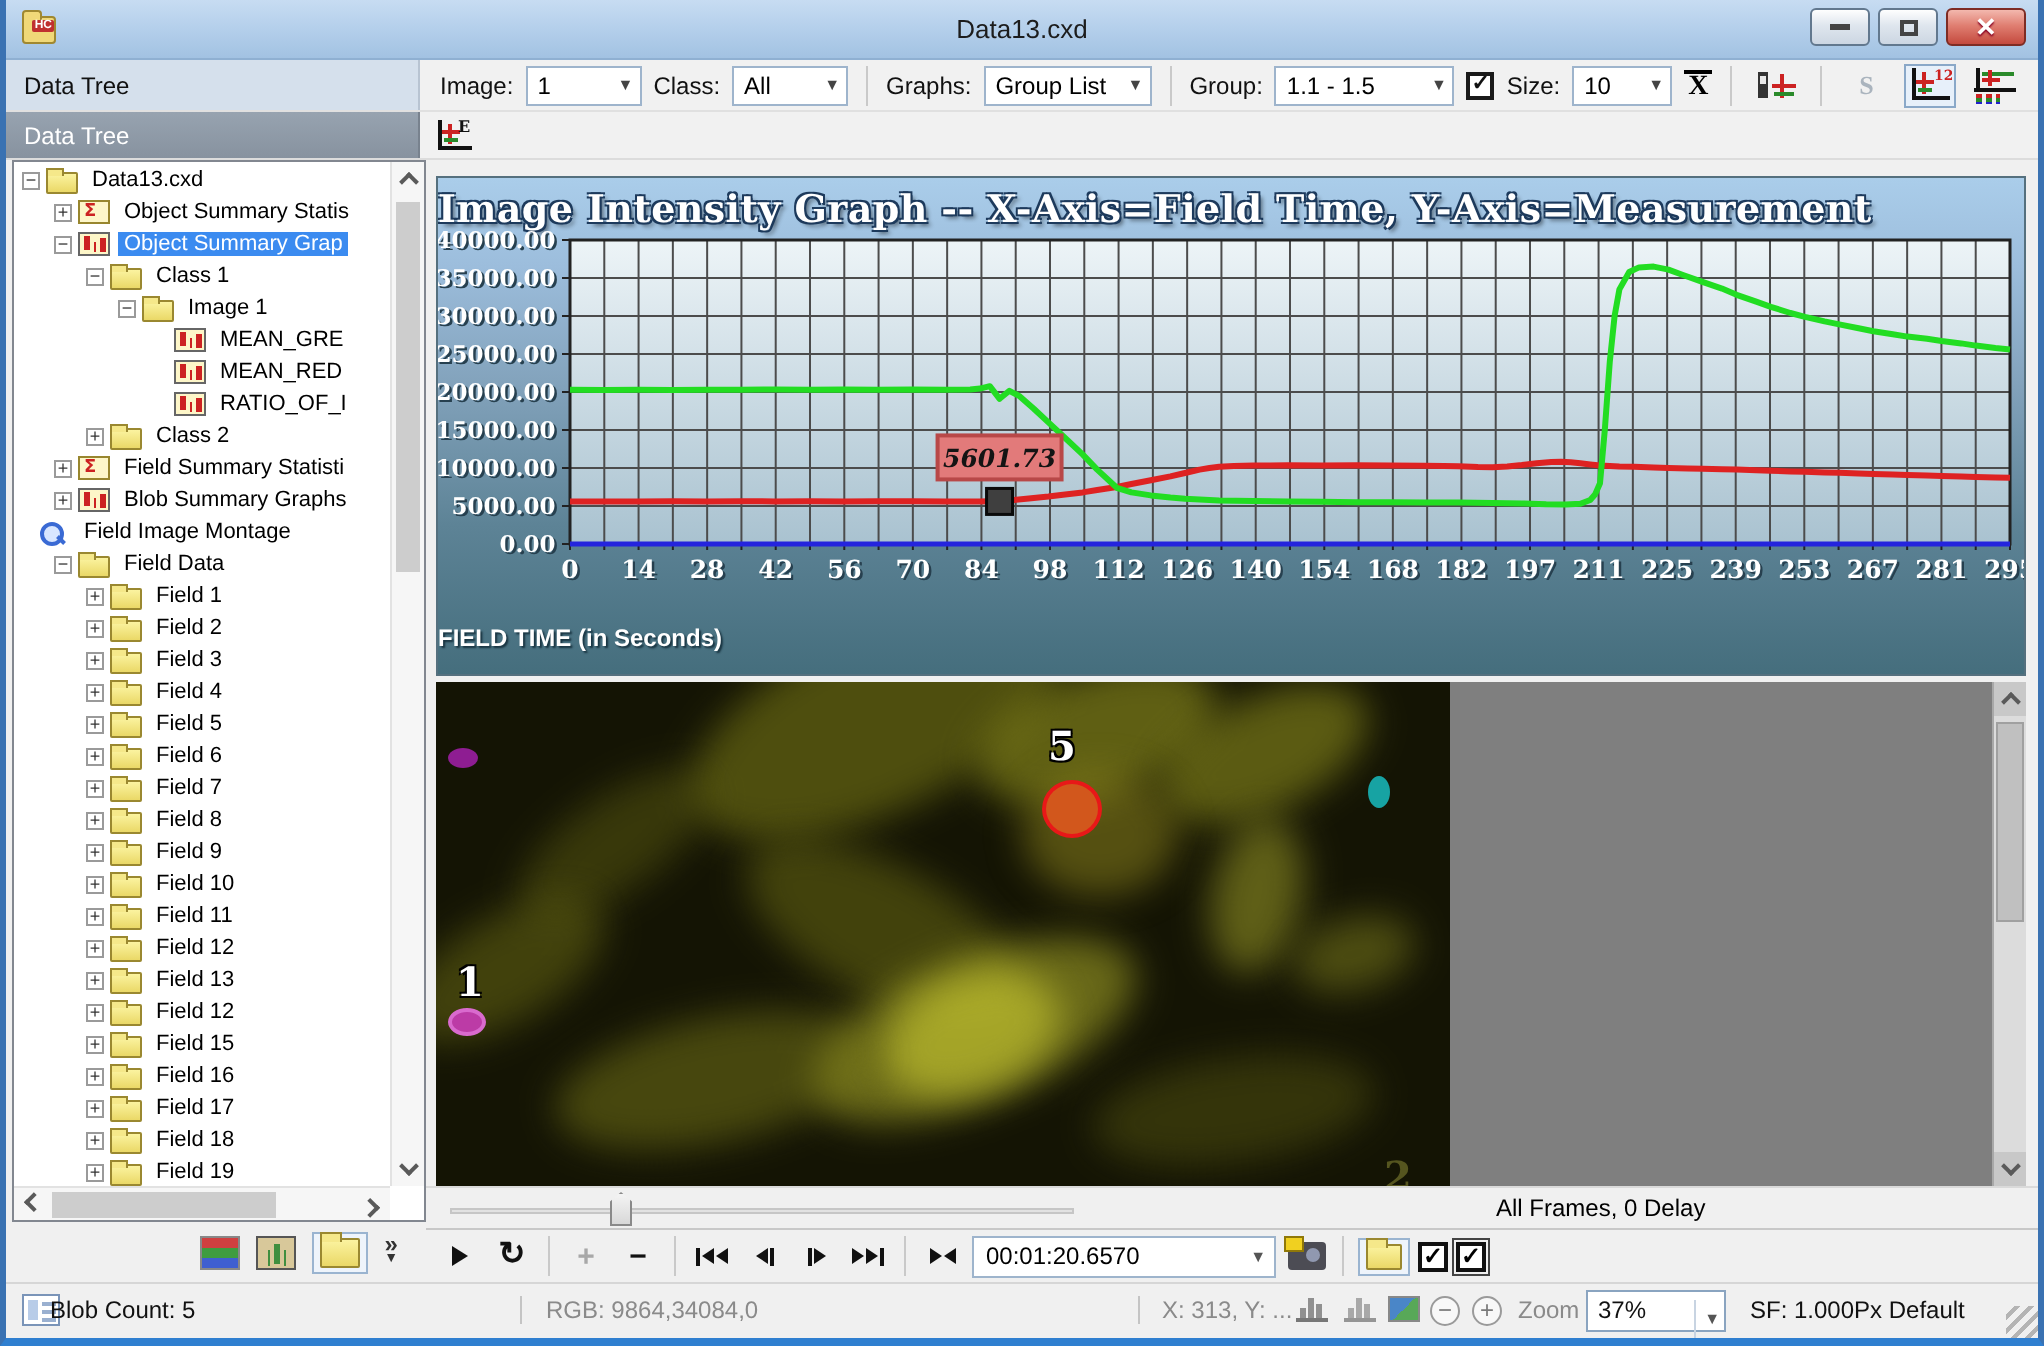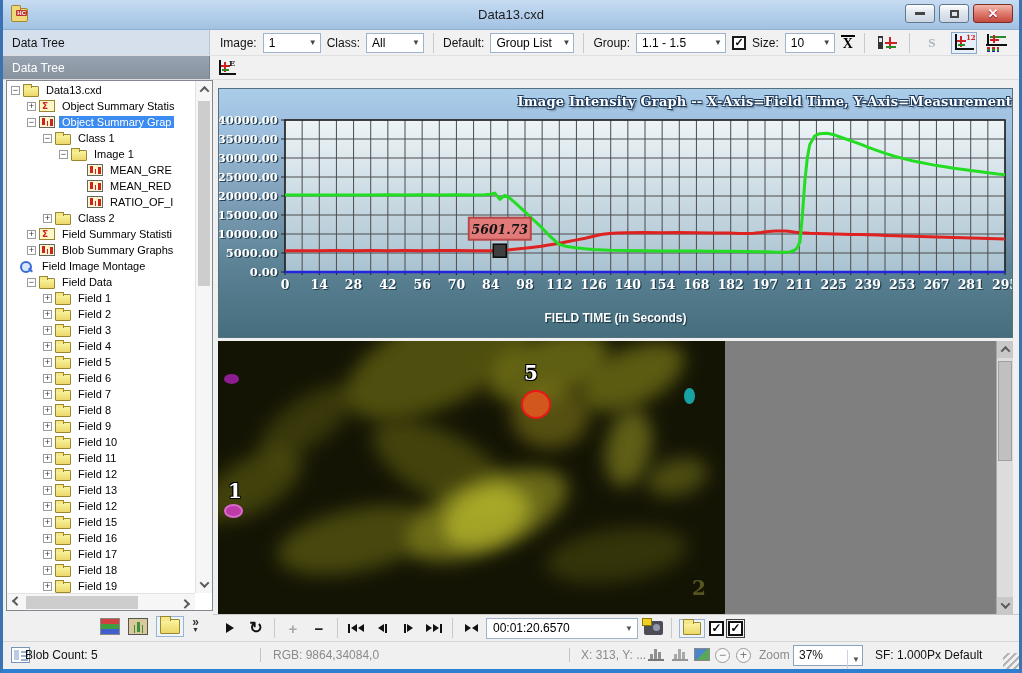--- a/index.html
+++ b/index.html
@@ -78,23 +78,23 @@
   .i-folder-big::before { content:""; position:absolute; left:-1px; top:-4px; width:9px; height:4px; background:#f5e88a; border:1px solid #9a8830; border-bottom:none; }
   .btnbox { border:1px solid #9ab4d0; background:#eef4fb; padding:2px 3px; }
   .ovf { font-size:12px; color:#333; font-weight:bold; line-height:8px; text-align:center; }
   .ovf small { display:block; font-size:7px; }
 
   
   .rightcol { flex:1; display:flex; flex-direction:column; min-width:0; }
   .chartpanel { margin:8px 6px 0 5px; height:250px; flex:0 0 250px; border:1px solid #55707e;
       background:linear-gradient(180deg,#aacdea 0%,#9cbddc 18%,#82a2bb 42%,#5d8396 70%,#456e7d 100%);
       padding-top:5px; overflow:hidden; }
-  .chart-title { text-align:right; font-family:"DejaVu Serif",serif; font-weight:bold; font-size:13px; color:#fff; letter-spacing:0.2px;
+  .chart-title { text-align:left; font-family:"DejaVu Serif",serif; font-weight:bold; font-size:19px; color:#fff; letter-spacing:0.2px;
       text-shadow:1px 1px 0 #1d3a5c,-1px -1px 0 #1d3a5c,1px -1px 0 #1d3a5c,-1px 1px 0 #1d3a5c,2px 2px 2px rgba(0,0,0,.45); height:21px; }
-  .chart-xlabel { text-align:center; font-size:12px; font-weight:bold; color:#fff; text-shadow:1px 1px 1px #17323f; margin-top:0px; }
+  .chart-xlabel { font-size:12px; font-weight:bold; color:#fff; text-shadow:1px 1px 1px #17323f; margin-top:0px; }
 
   
   .viewer { flex:1; margin:3px 6px 0 5px; display:flex; min-height:0; background:#808080; }
   .fluor { width:507px; flex:0 0 507px; position:relative; overflow:hidden; background:#141404; }
   .cell { position:absolute; border-radius:50%; filter:blur(9px); }
   .blob { position:absolute; border-radius:50%; }
   .blobnum { position:absolute; color:#fff; font-family:"DejaVu Serif",serif; font-weight:bold; font-size:20px;
       text-shadow:1px 1px 0 #000,-1px -1px 0 #000,1px -1px 0 #000,-1px 1px 0 #000; line-height:1; }
   .gray-fill { flex:1; background:#7f7f7f; }
   .imgscroll { width:17px; flex:0 0 17px; background:#c8c8c8; position:relative; border-left:1px solid #a8a8a8; }
@@ -174,21 +174,21 @@
       <div class="combo" style="width:58px">
           <span>1</span>
           <span class="arr">▼</span>
         </div>
       <span class="tb-label">Class:</span>
       <div class="combo" style="width:58px">
           <span>All</span>
           <span class="arr">▼</span>
         </div>
       <div class="sep"></div>
-      <span class="tb-label">Default:</span>
+      <span class="tb-label">Graphs:</span>
       <div class="combo" style="width:84px">
           <span>Group List</span>
           <span class="arr">▼</span>
         </div>
       <div class="sep"></div>
       <span class="tb-label">Group:</span>
       <div class="combo" style="width:90px">
           <span>1.1 - 1.5</span>
           <span class="arr">▼</span>
         </div>
@@ -672,20 +672,25 @@
               <div class="chev up"></div>
             </div>
           <div class="track"></div>
           <div class="thumb"></div>
           <div class="sbtn" style="position:absolute;bottom:0">
               <div class="chev down"></div>
             </div>
         </div>
       </div>
 
+      <div class="sliderrow">
+        <div class="slider-track"></div>
+        <div class="slider-thumb"></div>
+        <div class="slider-status">All Frames, 0 Delay</div>
+      </div>
 
       <div class="playbar">
         <div class="pbtn">
             <div class="tri-r"></div>
           </div>
         <div class="pbtn">
             <span class="loop">↻</span>
           </div>
         <div class="sep"></div>
         <div class="pbtn">

